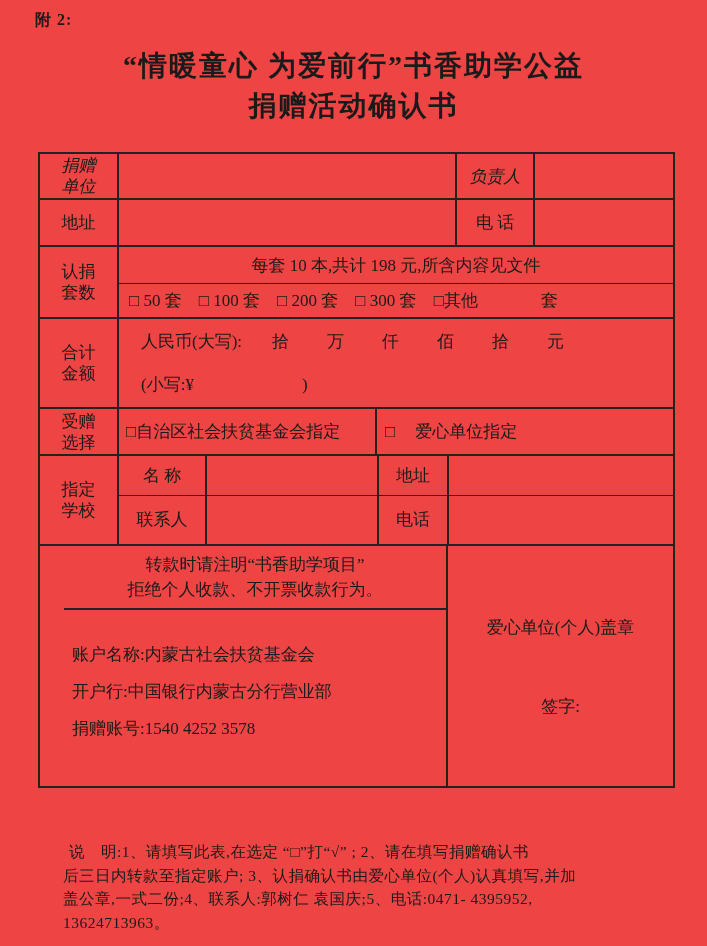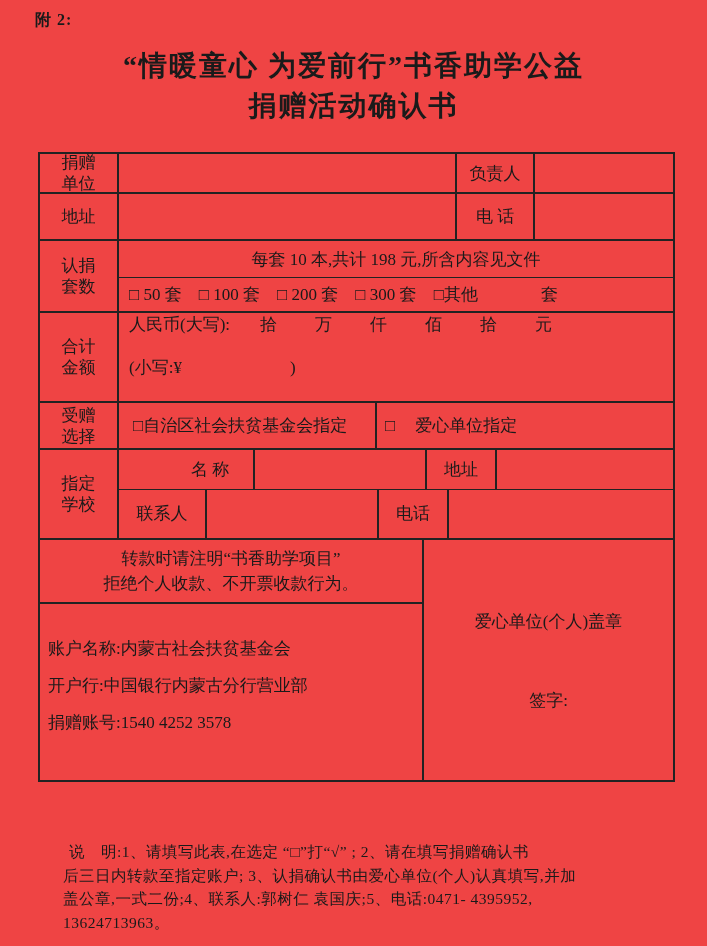--- a/index.html
+++ b/index.html
@@ -23,48 +23,48 @@
   .trow{display:flex;border-bottom:2px solid #222;box-sizing:border-box;}
   .trow.last{border-bottom:none;}
   .cell{box-sizing:border-box;border-right:2px solid #222;display:flex;align-items:center;}
   .cell.noR{border-right:none;}
   .cell.center{justify-content:center;text-align:center;}
   .w-label{width:79px;flex:0 0 79px;}
   .w-content{width:338px;flex:0 0 338px;}
   .w-label2{width:78px;flex:0 0 78px;}
   .w-grow{flex:1 1 auto;}
   .label-wrap{display:inline-block;width:2.45em;text-align:center;line-height:21px;}
-  .h42{height:40px;}
+  .h42{height:46px;font-style:italic;}
   .h47{height:47px;}
   .h92{height:72px;}
   .h90{height:90px;}
   .h240{height:240px;}
   .subcol{flex:1 1 auto;display:flex;flex-direction:column;}
   .subrow{display:flex;box-sizing:border-box;}
   .subrow.divB{border-bottom:1px solid #222;}
   .sub-h48{height:48px;}
   .sub-h43{height:43px;flex:1 1 auto;}
-  .sub-h45{height:45px;padding-left:48px;}
+  .sub-h45{height:45px;}
   .sub-h44{height:55px;flex:1 1 auto;}
   .opts{align-items:center;padding-left:10px;}
   .opt{margin-right:17px;white-space:nowrap;}
   .opt-unit{margin-left:46px;}
-  .amount-cell{flex:1 1 auto;display:flex;flex-direction:column;padding-left:10px;font-family:Liberation Serif, serif;}
+  .amount-cell{flex:1 1 auto;display:flex;flex-direction:column;justify-content:center;padding-left:22px;font-family:Liberation Serif, serif;}
   .amount-line1{display:flex;align-items:baseline;}
   .amount-prefix{margin-right:30px;}
   .amount-unit{margin-right:38px;}
   .amount-line2{margin-top:20px;display:flex;align-items:baseline;}
   .amount-close{margin-left:108px;}
-  .opt1{flex:0 0 258px;width:258px;padding-left:14px;}
+  .opt1{flex:0 0 258px;width:258px;padding-left:7px;}
   .opt2{padding-left:8px;}
   .opt2-box{margin-right:20px;}
   .sch-c1{width:88px;flex:0 0 88px;}
   .sch-c2{width:172px;flex:0 0 172px;}
   .sch-c3{width:70px;flex:0 0 70px;}
-  .bottom-left{width:384px;flex:0 0 384px;border-right:2px solid #222;box-sizing:border-box;display:flex;flex-direction:column;}
+  .bottom-left{width:384px;flex:0 0 384px;border-right:2px solid #222;box-sizing:border-box;display:flex;flex-direction:column;margin-left:24px;}
   .transfer-note{height:64px;border-bottom:2px solid #222;box-sizing:border-box;
     display:flex;flex-direction:column;justify-content:center;text-align:center;line-height:25px;}
   .account-block{flex:1 1 auto;padding:26px 0 0 8px;line-height:37px;}
   .bottom-right{flex:1 1 auto;display:flex;flex-direction:column;align-items:center;}
   .stamp-line{margin-top:70px;text-align:center;}
   .sign-line{margin-top:56px;text-align:center;}
   .footer-note{
     position:absolute;left:63px;top:840px;width:586px;
     font-size:15.5px;line-height:23.5px;letter-spacing:0.5px;
   }

